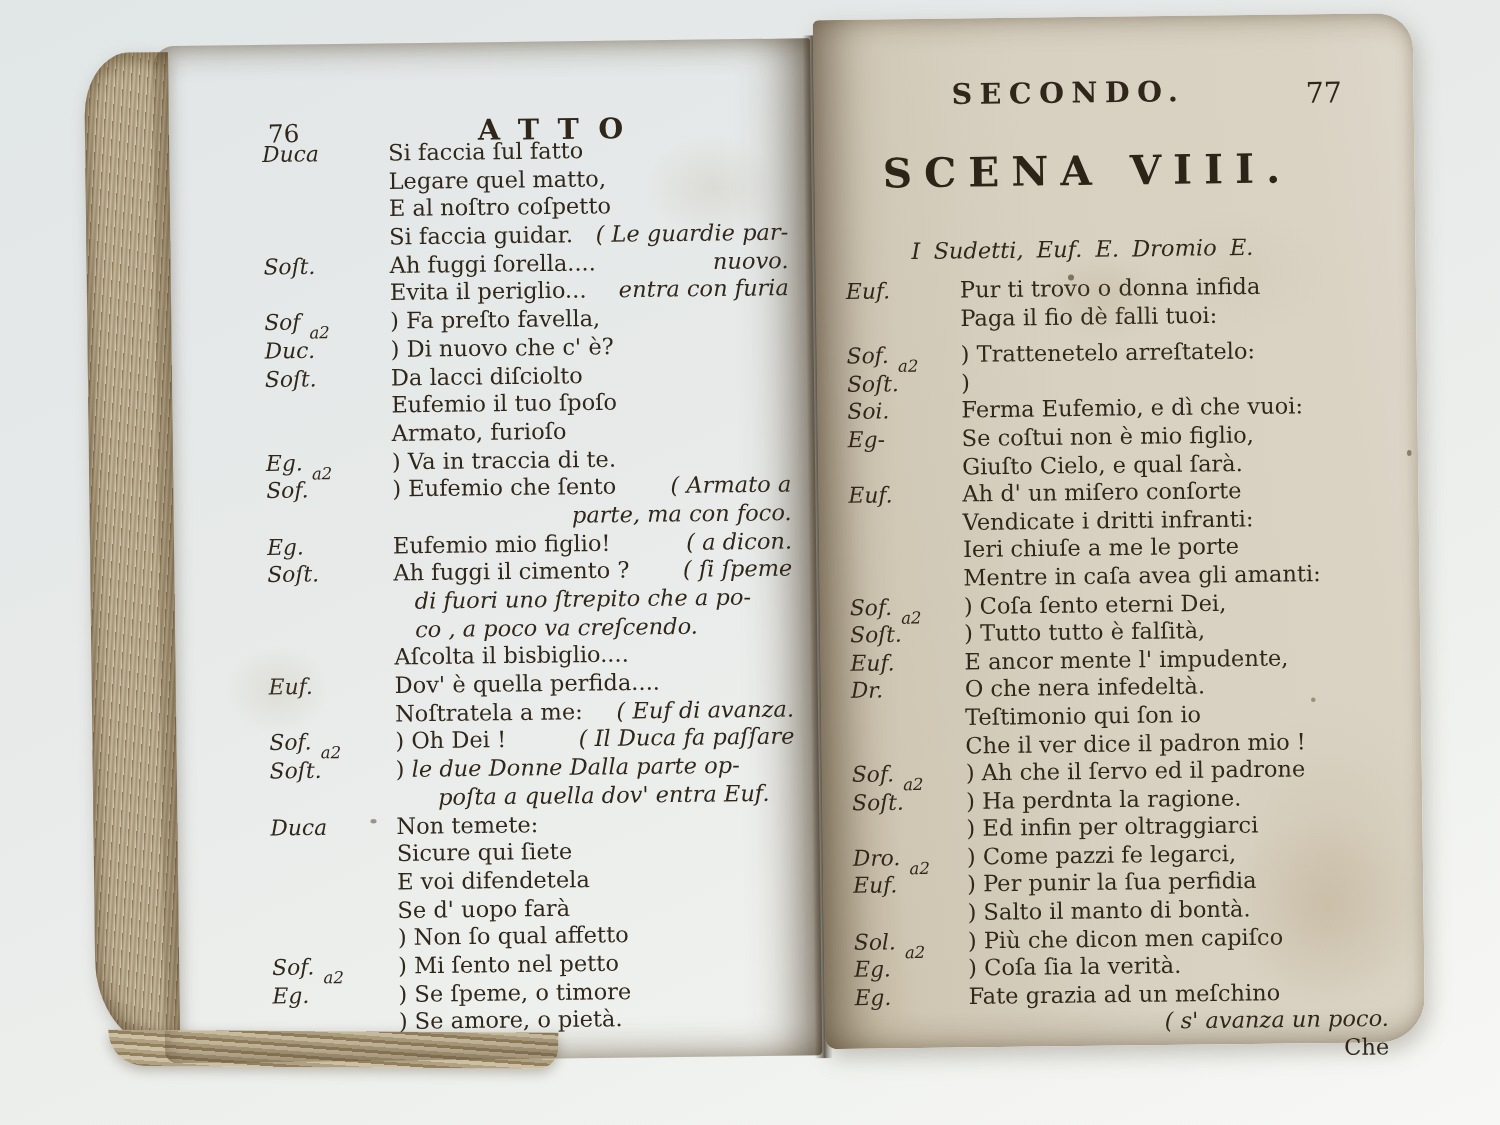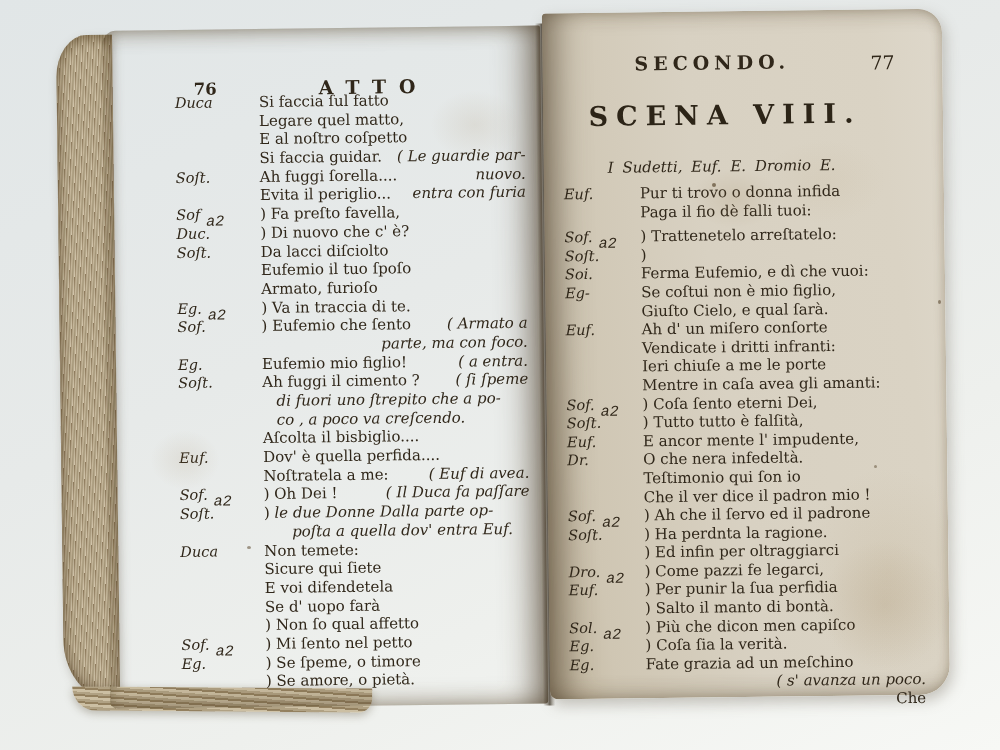--- a/index.html
+++ b/index.html
@@ -36,38 +36,38 @@
     box-shadow:inset 28px 0 34px -18px rgba(72,58,38,.7),
                inset 0 12px 18px -13px rgba(95,78,50,.45),
                inset 0 -14px 20px -14px rgba(95,78,50,.45),
                inset -8px 0 12px -8px rgba(95,78,50,.3),
                3px 6px 14px rgba(110,100,85,.35);}
   .seam{position:absolute;left:479px;top:16px;width:12px;height:682px;
     background:linear-gradient(90deg,transparent 0%,rgba(55,43,26,.5) 40%,rgba(42,32,18,.7) 55%,rgba(55,43,26,.35) 75%,transparent 100%);}
   
   .pg-head{position:absolute;font-size:16px;color:#30271a;}
   .head-left{top:48px;left:72px;width:360px;height:26px;}
-  .head-left .pnum{position:absolute;left:19px;top:2px;font-size:16.5px;font-weight:bold;}
+  .head-left .pnum{position:absolute;left:4px;top:2px;font-size:16.5px;}
   .head-left .run{position:absolute;left:144px;top:0;font-size:19px;font-weight:700;letter-spacing:13px;}
   .head-right{top:40px;left:20px;width:360px;height:26px;}
   .head-right .run{position:absolute;left:72px;top:0;font-size:19px;font-weight:700;letter-spacing:5px;}
   .head-right .pnum{position:absolute;left:308px;top:2px;font-size:19px;}
   .scene-head{position:absolute;top:88px;left:0;right:0;text-align:center;transform:translateX(-18px);
     font-size:27px;font-weight:700;letter-spacing:8px;color:#2c2417;}
   .cast{position:absolute;top:146px;left:0;right:0;text-align:center;transform:translateX(-22px);
     font-style:italic;font-size:15px;word-spacing:4px;color:#30271a;}
   
   .content{position:absolute;color:#30271a;}
   .content-left{left:72px;top:64px;right:16px;}
   .content-right{left:20px;top:172px;right:24px;}
   .line{display:flex;align-items:baseline;height:18.7px;line-height:18.7px;font-size:15px;white-space:pre;}
   .content-right .line{height:18.6px;line-height:18.6px;}
   .lbl{flex:0 0 84px;font-style:italic;font-size:14.5px;position:relative;}
   .content-right .lbl{flex:0 0 76px;}
-  .a2{font-style:italic;font-size:15px;display:inline-block;transform:translateY(6px);margin-left:6px;font-family:Liberation Mono, monospace;}
+  .a2{font-style:italic;font-size:11px;display:inline-block;transform:translateY(6px);margin-left:6px;}
   .txt{flex:1 1 auto;min-width:0;}
   .rt{margin-left:auto;}
   .it{font-style:italic;}
   .ro{font-style:normal;}
   
   .stain{position:absolute;border-radius:50%;pointer-events:none;}
   .s1{left:690px;top:168px;width:90px;height:60px;background:radial-gradient(rgba(145,118,75,.14),transparent 70%);}
   .s2{left:820px;top:540px;width:130px;height:130px;background:radial-gradient(rgba(150,122,80,.16),transparent 70%);}
   .s3{left:430px;top:90px;width:90px;height:70px;background:radial-gradient(rgba(150,122,80,.12),transparent 70%);}
   .s4{left:150px;top:430px;width:70px;height:60px;background:radial-gradient(rgba(150,122,80,.12),transparent 70%);}
@@ -98,27 +98,27 @@
           <div class="line"><span class="lbl">Soſt.</span><span class="txt"><span class="ro">Ah fuggi ſorella....</span></span><span class="rt it">nuovo.</span></div>
           <div class="line"><span class="lbl"></span><span class="txt"><span class="ro">Evita il periglio...</span></span><span class="rt it">entra con furia</span></div>
           <div class="line"><span class="lbl">Sof<span class="a2">a2</span></span><span class="txt"><span class="ro">) Fa preſto favella,</span></span></div>
           <div class="line"><span class="lbl">Duc.</span><span class="txt"><span class="ro">) Di nuovo che c' è?</span></span></div>
           <div class="line"><span class="lbl">Soſt.</span><span class="txt"><span class="ro">Da lacci diſciolto</span></span></div>
           <div class="line"><span class="lbl"></span><span class="txt"><span class="ro">Eufemio il tuo ſpoſo</span></span></div>
           <div class="line"><span class="lbl"></span><span class="txt"><span class="ro">Armato, furioſo</span></span></div>
           <div class="line"><span class="lbl">Eg.<span class="a2">a2</span></span><span class="txt"><span class="ro">) Va in traccia di te.</span></span></div>
           <div class="line"><span class="lbl">Sof.</span><span class="txt"><span class="ro">) Eufemio che ſento</span></span><span class="rt it">( Armato a</span></div>
           <div class="line"><span class="lbl"></span><span class="txt"></span><span class="rt it">parte, ma con foco.</span></div>
-          <div class="line"><span class="lbl">Eg.</span><span class="txt"><span class="ro">Eufemio mio figlio!</span></span><span class="rt it">( a entra.</span></div>
+          <div class="line"><span class="lbl">Eg.</span><span class="txt"><span class="ro">Eufemio mio figlio!</span></span><span class="rt it">( a dicon.</span></div>
           <div class="line"><span class="lbl">Soſt.</span><span class="txt"><span class="ro">Ah fuggi il cimento ?</span></span><span class="rt it">( ſi ſpeme</span></div>
           <div class="line"><span class="lbl"></span><span class="txt" style="padding-left: 14px;"><span class="it">di fuori uno ſtrepito che a po-</span></span></div>
           <div class="line"><span class="lbl"></span><span class="txt" style="padding-left: 14px;"><span class="it">co , a poco va creſcendo.</span></span></div>
           <div class="line"><span class="lbl"></span><span class="txt"><span class="ro">Aſcolta il bisbiglio....</span></span></div>
           <div class="line"><span class="lbl">Euf.</span><span class="txt"><span class="ro">Dov' è quella perfida....</span></span></div>
-          <div class="line"><span class="lbl"></span><span class="txt"><span class="ro">Noſtratela a me:</span></span><span class="rt it">( Euf di avea.</span></div>
+          <div class="line"><span class="lbl"></span><span class="txt"><span class="ro">Noſtratela a me:</span></span><span class="rt it">( Euf di avanza.</span></div>
           <div class="line"><span class="lbl">Sof.<span class="a2">a2</span></span><span class="txt"><span class="ro">) Oh Dei !</span></span><span class="rt it">( Il Duca fa paſſare</span></div>
           <div class="line"><span class="lbl">Soſt.</span><span class="txt"><span class="ro">) </span><span class="it">le due Donne Dalla parte op-</span></span></div>
           <div class="line"><span class="lbl"></span><span class="txt" style="padding-left: 28px;"><span class="it">poſta a quella dov' entra Euf.</span></span></div>
           <div class="line"><span class="lbl">Duca</span><span class="txt"><span class="ro">Non temete:</span></span></div>
           <div class="line"><span class="lbl"></span><span class="txt"><span class="ro">Sicure qui ſiete</span></span></div>
           <div class="line"><span class="lbl"></span><span class="txt"><span class="ro">E voi difendetela</span></span></div>
           <div class="line"><span class="lbl"></span><span class="txt"><span class="ro">Se d' uopo farà</span></span></div>
           <div class="line"><span class="lbl"></span><span class="txt"><span class="ro">) Non ſo qual affetto</span></span></div>
           <div class="line"><span class="lbl">Sof.<span class="a2">a2</span></span><span class="txt"><span class="ro">) Mi ſento nel petto</span></span></div>
           <div class="line"><span class="lbl">Eg.</span><span class="txt"><span class="ro">) Se ſpeme, o timore</span></span></div>

